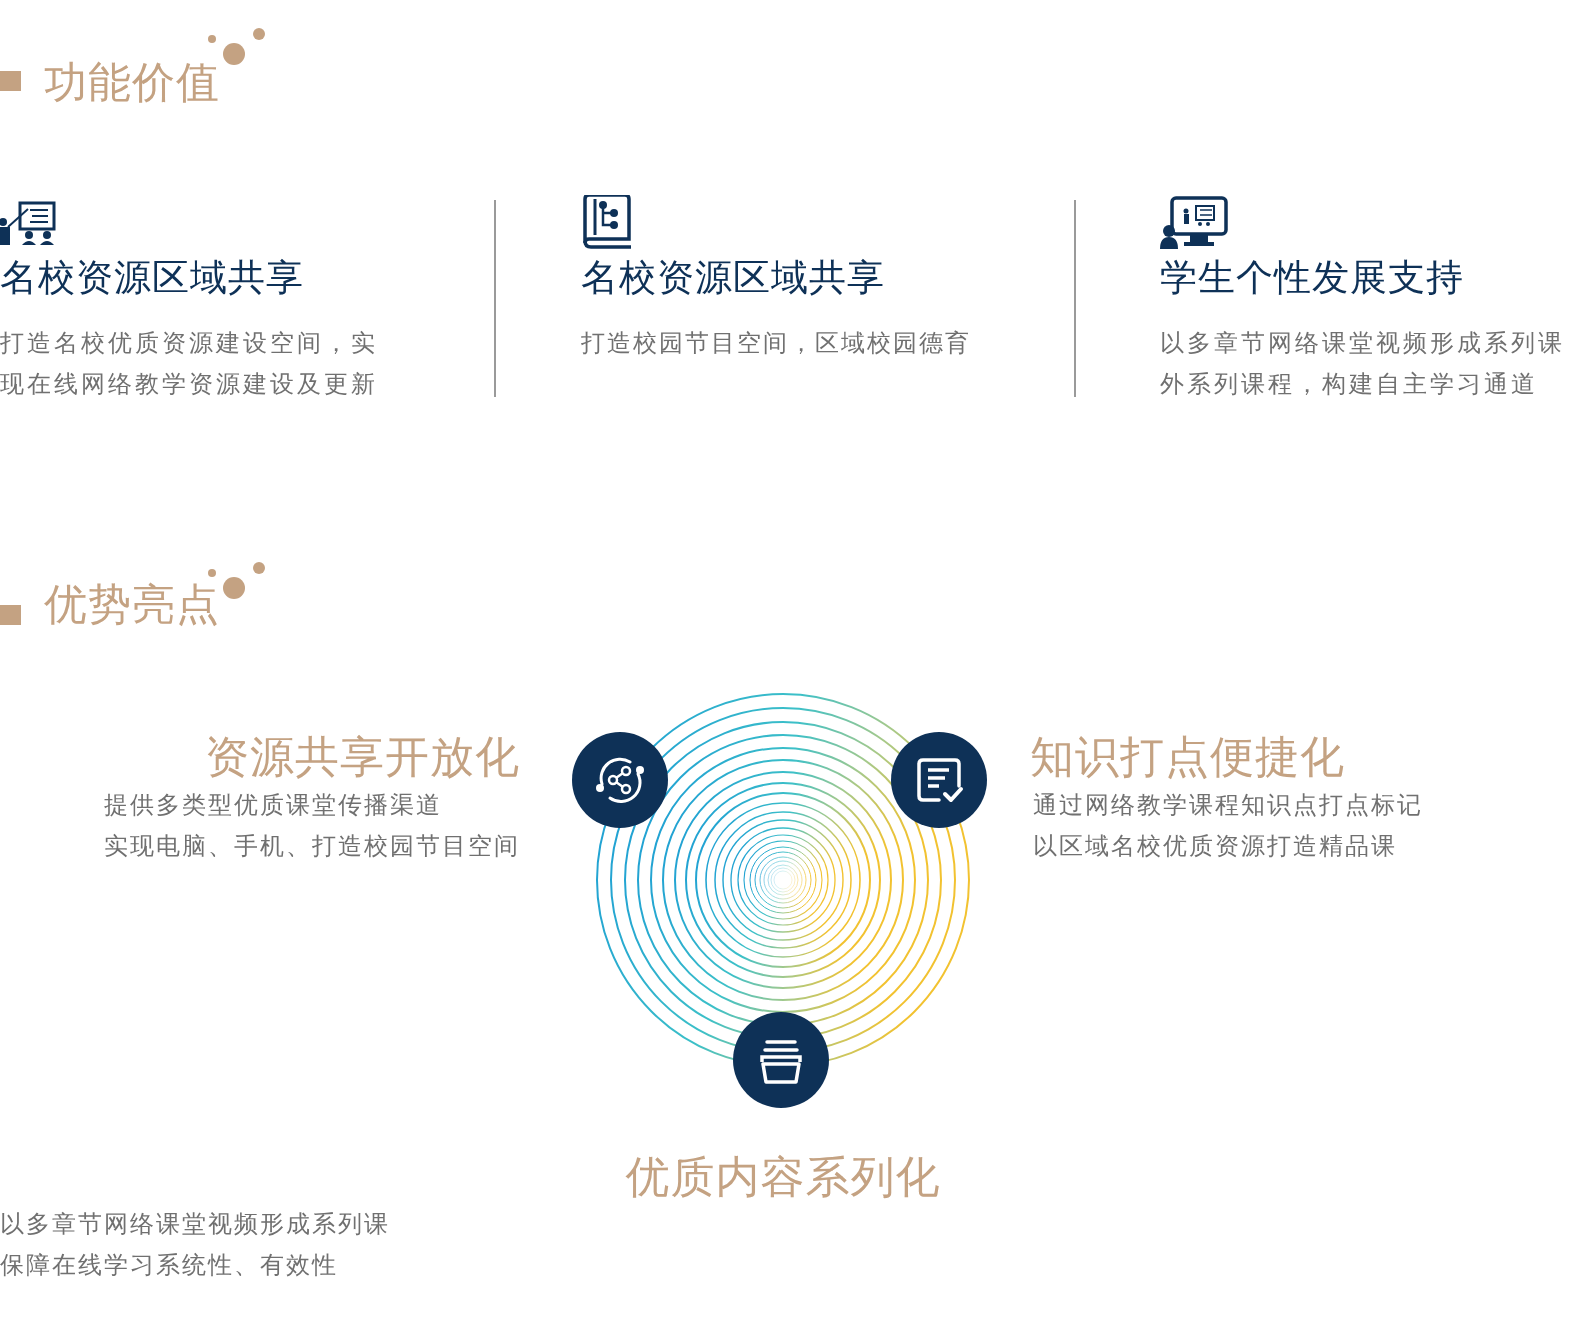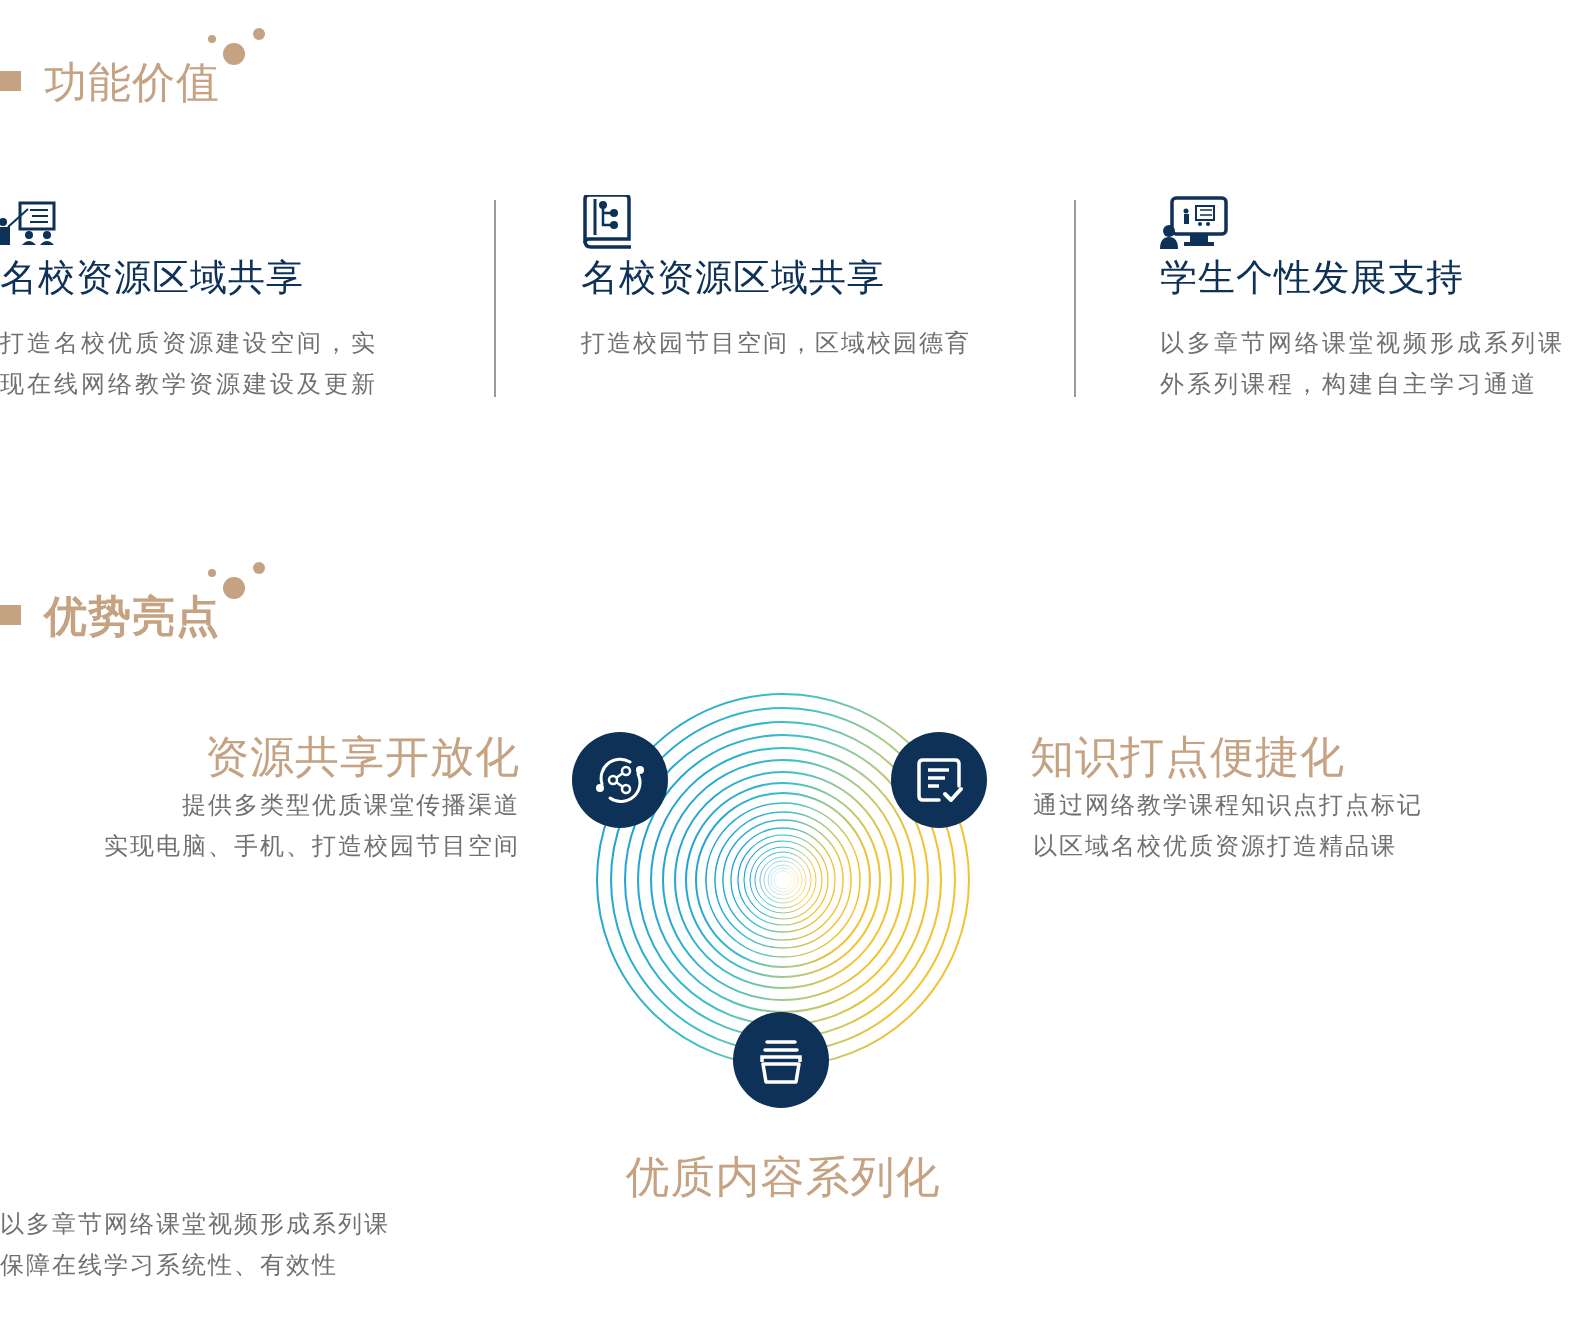--- a/index.html
+++ b/index.html
@@ -99,21 +99,21 @@
   </div>
   <div class="ftitle">学生个性发展支持</div>
   <div class="fdesc">
     <div>以多章节网络课堂视频形成系列课</div>
     <div>外系列课程，构建自主学习通道</div>
   </div>
 </div>
 
 <div class="section-head" style="top:560px;">
   <div class="square" style="top:45px;"></div>
-  <div class="title" style="top:28px;font-weight:bold;">优势亮点</div>
+  <div class="title" style="top:16px;">优势亮点</div>
   <div class="dot" style="left:208px;top:9px;width:8px;height:8px;"></div>
   <div class="dot" style="left:223px;top:17px;width:22px;height:22px;"></div>
   <div class="dot" style="left:253px;top:2px;width:12px;height:12px;"></div>
 </div>
 
 <svg class="rings" viewBox="0 0 376 376">
   <defs>
     <linearGradient id="rg" x1="0" y1="0" x2="1" y2="0.3">
       <stop offset="0" stop-color="#1a9ad6"></stop>
       <stop offset="0.5" stop-color="#3cc0c8"></stop>
@@ -181,21 +181,21 @@
 <div class="badge" style="left:733px;top:1012px;">
   <svg viewBox="0 0 60 60">
     <line x1="16" y1="12" x2="44" y2="12" stroke="#fff" stroke-width="3.5" stroke-linecap="round"></line>
     <line x1="14" y1="20" x2="46" y2="20" stroke="#fff" stroke-width="3.5" stroke-linecap="round"></line>
     <path d="M11 32 V27 H49 V32" fill="none" stroke="#fff" stroke-width="3.5"></path>
     <path d="M12 34 H48 L45 52 H15 Z" fill="none" stroke="#fff" stroke-width="3.5" stroke-linejoin="round"></path>
   </svg>
 </div>
 
 <div class="adv-title" style="right:1066px;top:728px;">资源共享开放化</div>
-<div class="adv-desc" style="right:1066px;top:785px;text-align:right;">
+<div class="adv-desc" style="right:1066px;top:785px;text-align:left;">
   <div>提供多类型优质课堂传播渠道</div>
   <div>实现电脑、手机、打造校园节目空间</div>
 </div>
 
 <div class="adv-title" style="left:1009px;top:728px;margin-left:21px;">知识打点便捷化</div>
 <div class="adv-desc" style="left:1033px;top:785px;">
   <div>通过网络教学课程知识点打点标记</div>
   <div>以区域名校优质资源打造精品课</div>
 </div>
 

